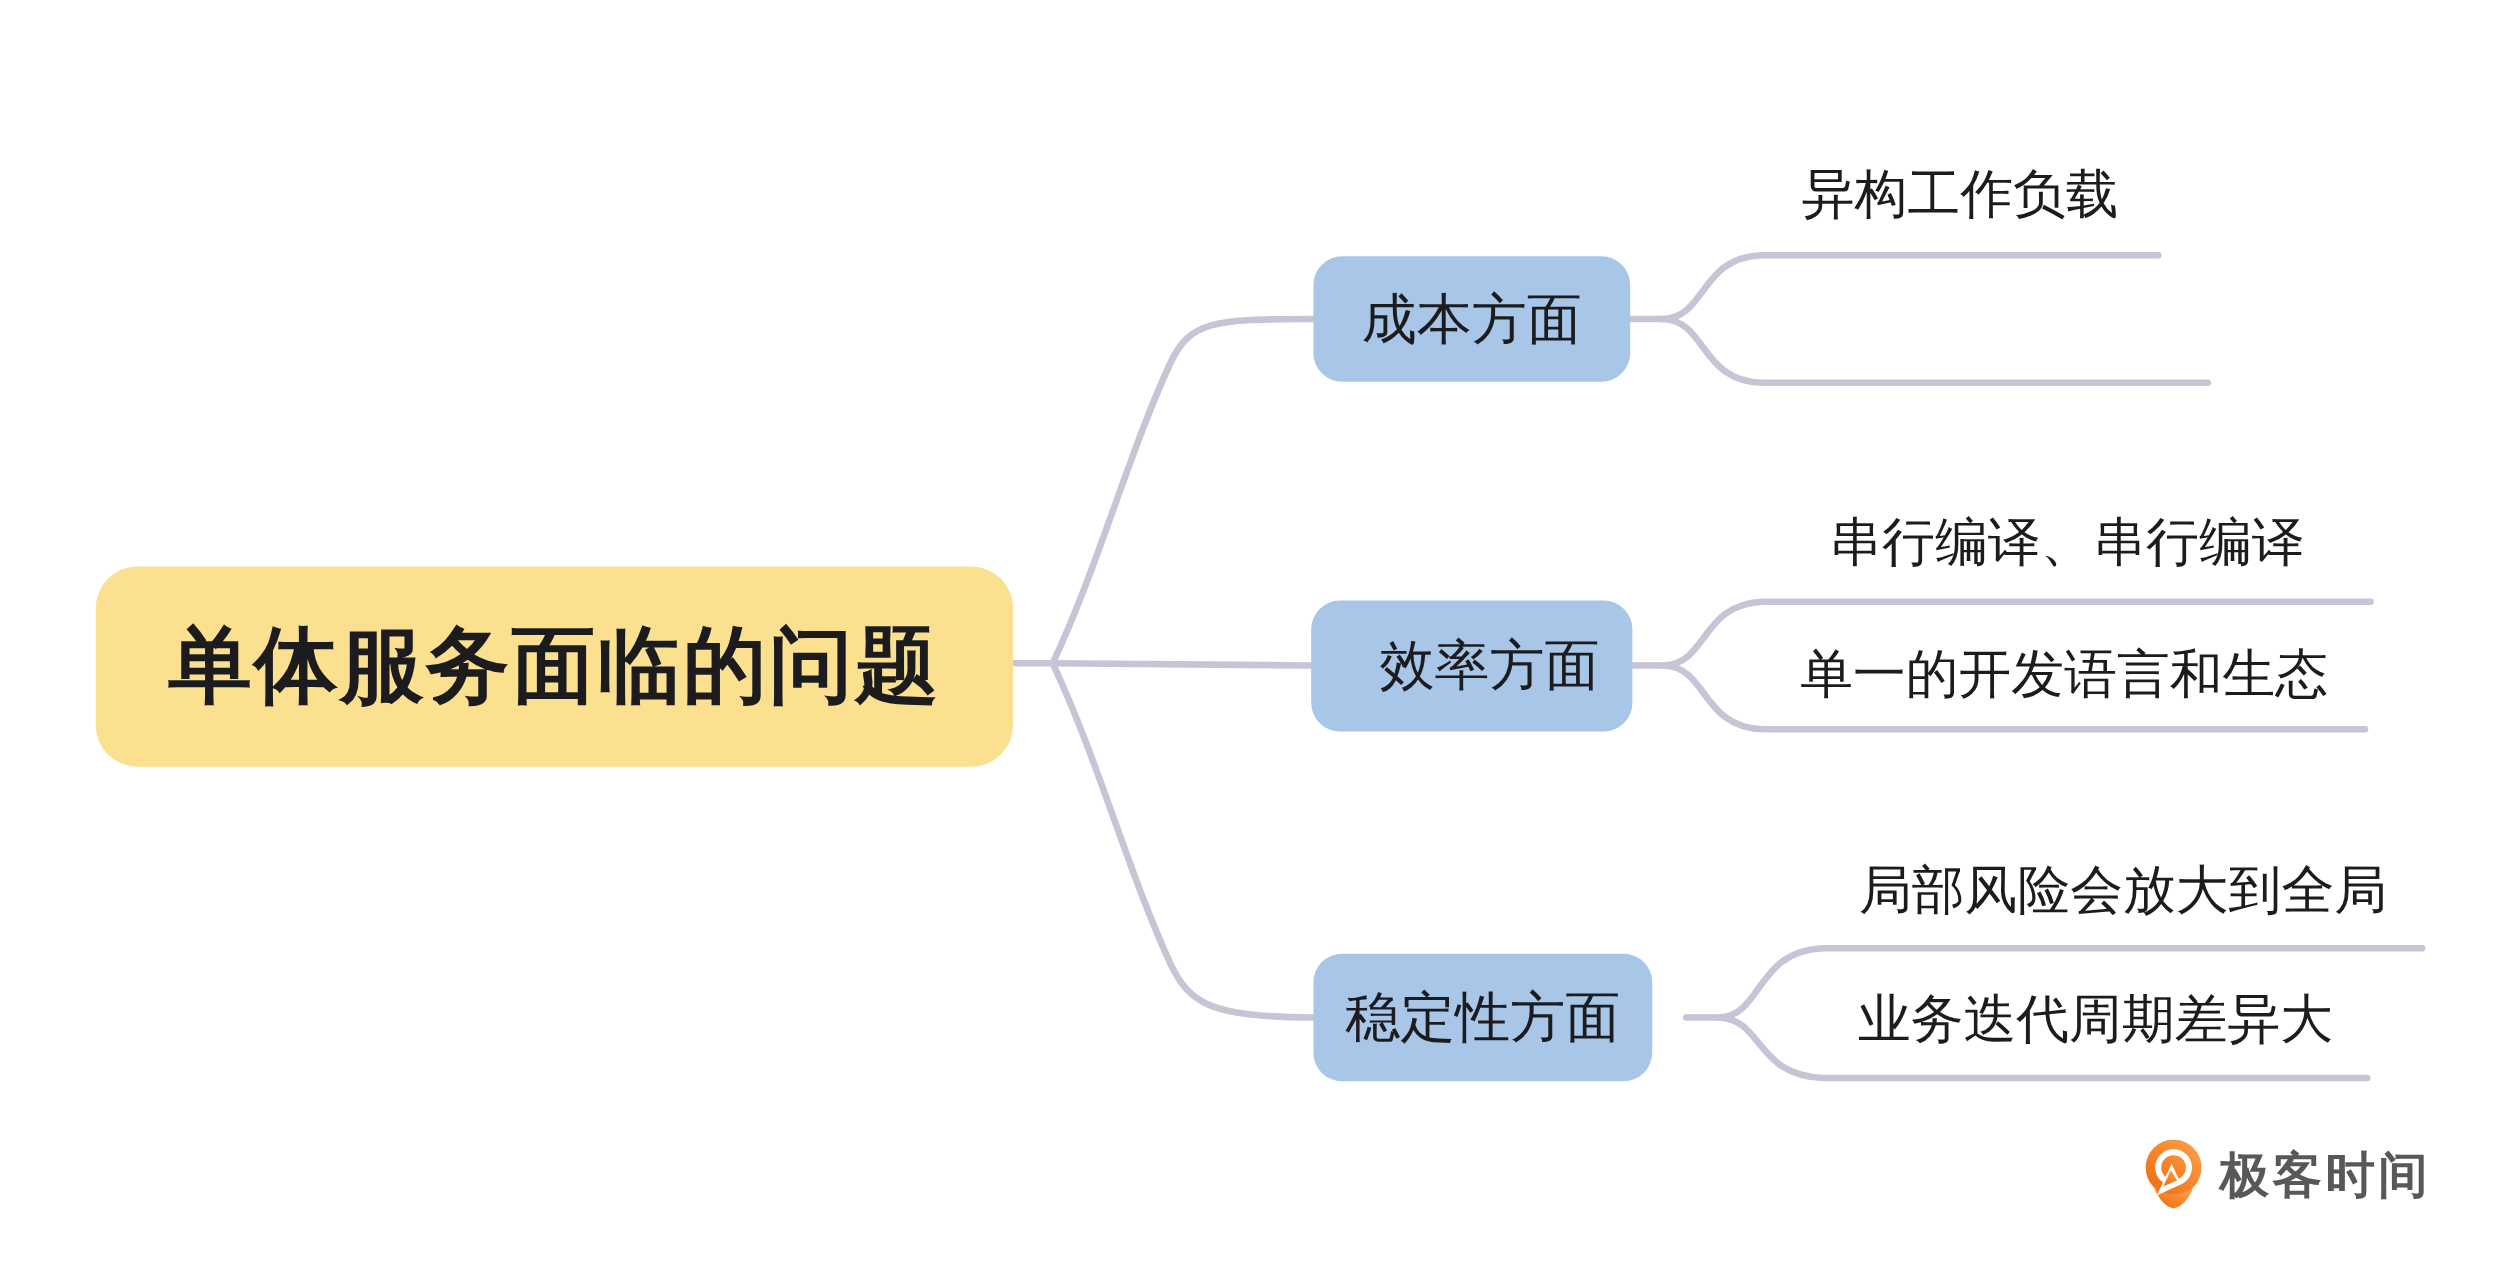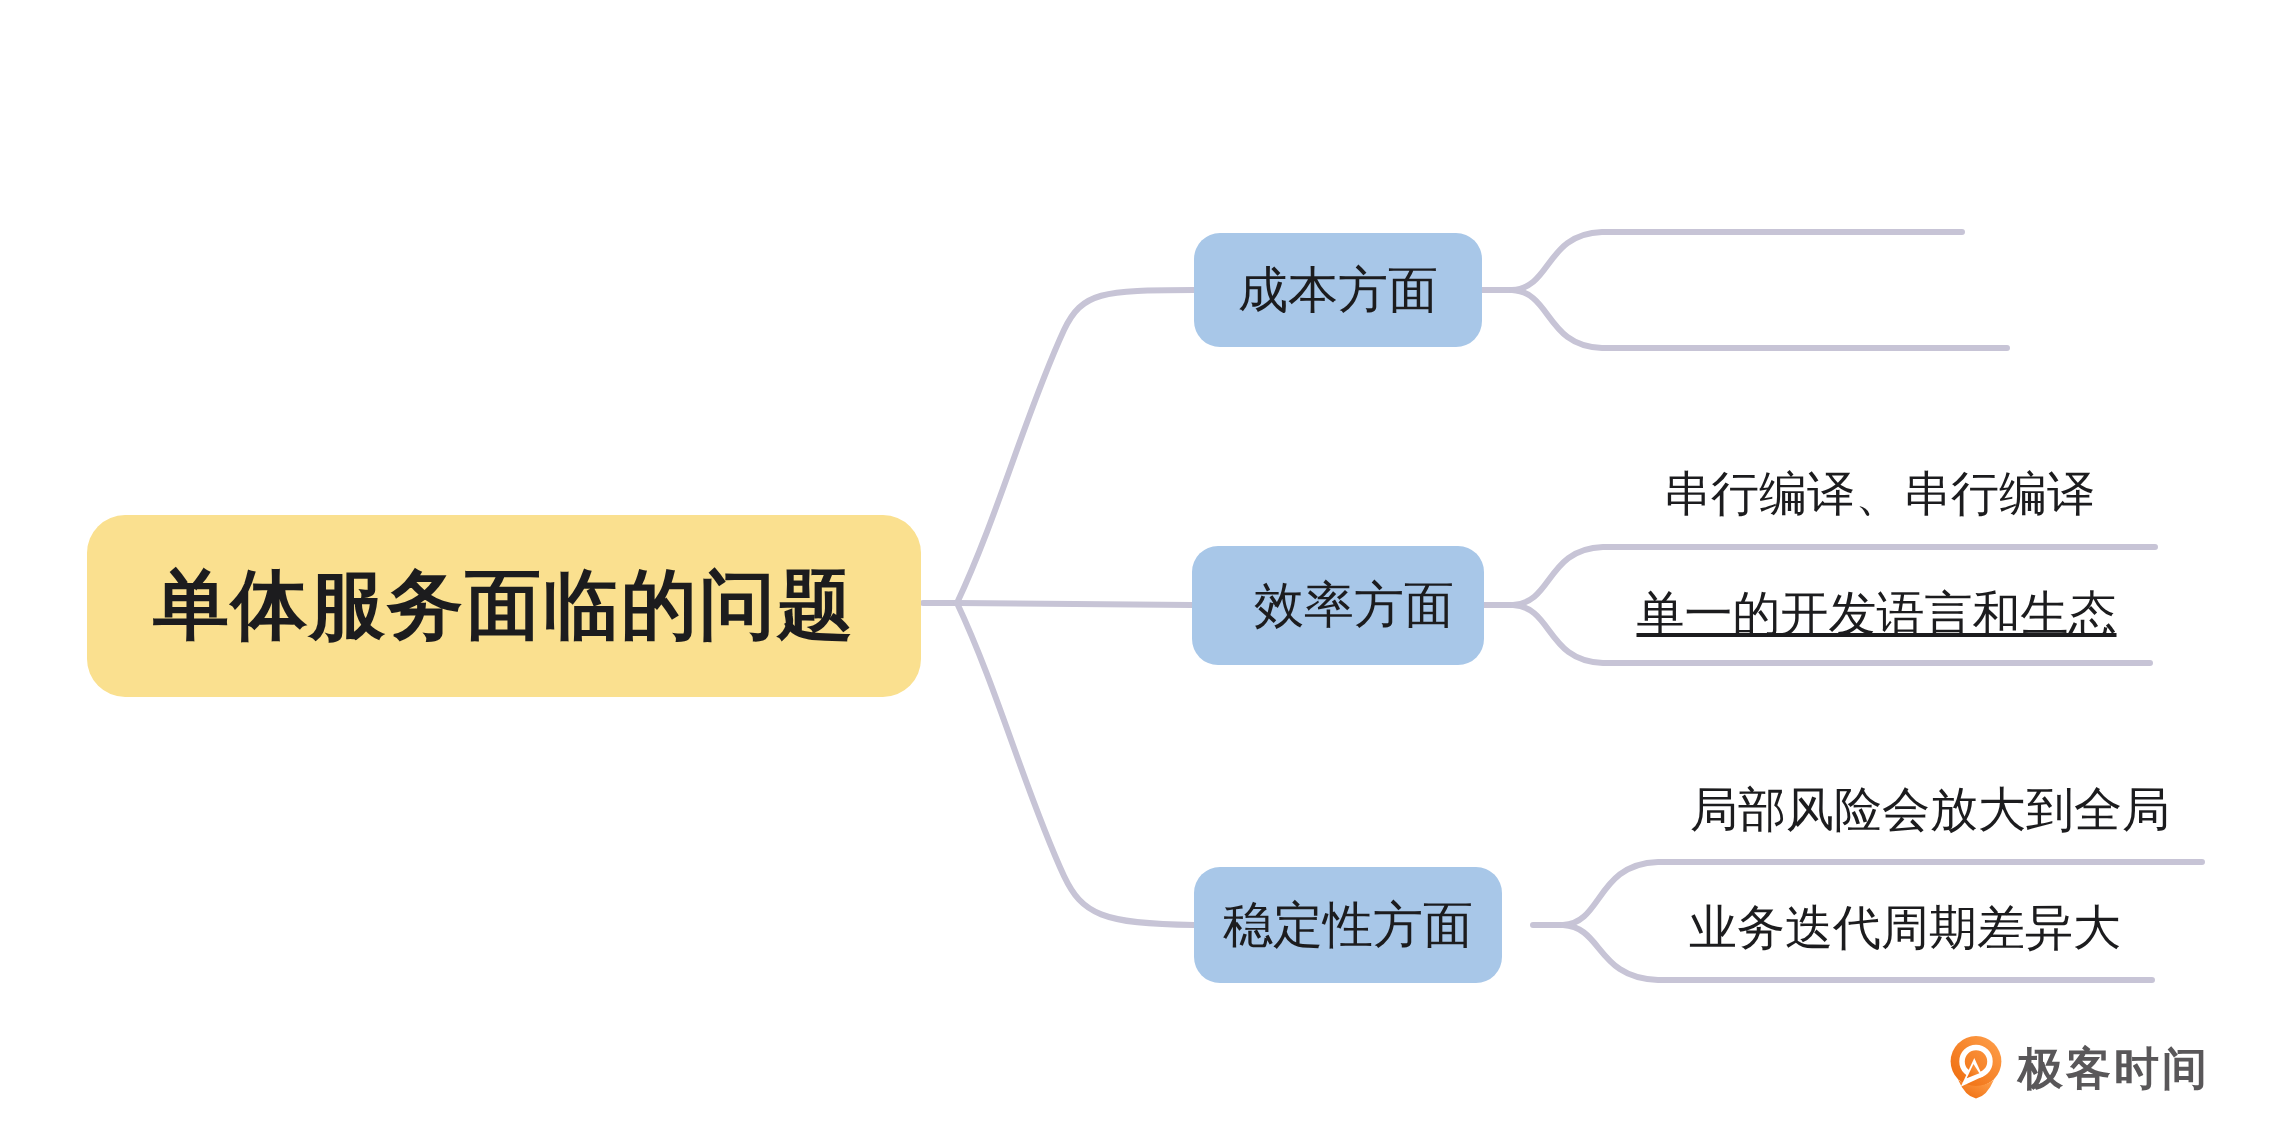--- a/index.html
+++ b/index.html
@@ -61,21 +61,21 @@
     line-height: 56px;
     font-size: 48px;
     font-weight: 400;
     color: #1c1c1e;
     text-align: center;
     white-space: nowrap;
   }
   .leaf.c1a { left: 1602px; top: 150px; width: 360px; }
   .leaf.c1b { left: 1602px; top: 268px; width: 405px; }
   .leaf.c2a { left: 1603px; top: 466px; width: 552px; }
-  .leaf.c2b { left: 1603px; top: 586px; width: 547px; text-decoration: underline; }
+  .leaf.c2b { left: 1603px; top: 586px; width: 547px; }
   .leaf.c3a { left: 1658px; top: 782px; width: 544px; }
   .leaf.c3b { left: 1658px; top: 900px; width: 494px; }
   .logo {
     position: absolute;
     left: 1948px;
     top: 1036px;
     display: flex;
     align-items: center;
     gap: 14px;
   }
@@ -123,20 +123,21 @@
   <div class="node branch b1" style="background: rgb(168, 199, 232); color: rgb(28, 28, 30);">
     <span>成本方面</span>
   </div>
   <div class="node branch b2" style="background: rgb(168, 199, 232); color: rgb(28, 28, 30);">
     <span>效率方面</span>
   </div>
   <div class="node branch b3" style="background: rgb(168, 199, 232); color: rgb(28, 28, 30);">
     <span>稳定性方面</span>
   </div>
 
+  <div class="leaf c1a" style="color: rgb(28, 28, 30);">异构工作负载</div>
   <div class="leaf c2a" style="color: rgb(28, 28, 30);">串行编译、串行编译</div>
   <div class="leaf c2b" style="color: rgb(28, 28, 30);">单一的开发语言和生态</div>
   <div class="leaf c3a" style="color: rgb(28, 28, 30);">局部风险会放大到全局</div>
   <div class="leaf c3b" style="color: rgb(28, 28, 30);">业务迭代周期差异大</div>
 
   <div class="logo">
     <svg class="logo-icon" viewBox="0 0 64 78">
       <defs>
         <linearGradient id="og" x1="100%" y1="0%" x2="0%" y2="100%">
           <stop class="og-light" offset="0%" stop-color="#FFA14D"></stop>

